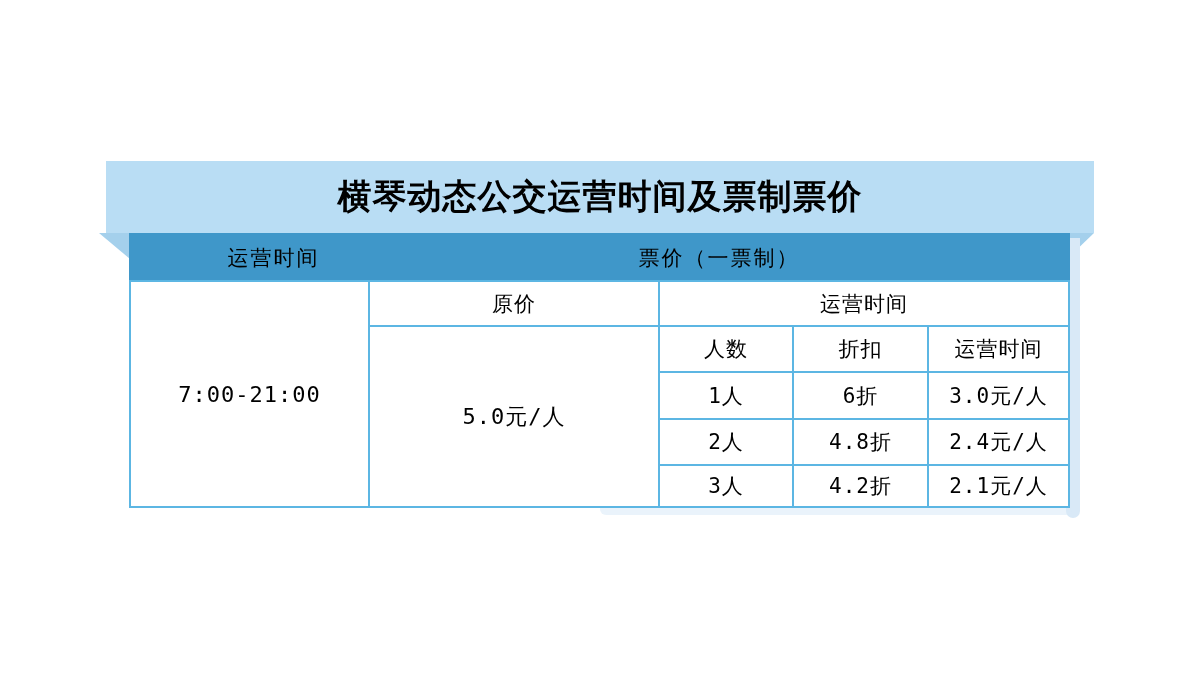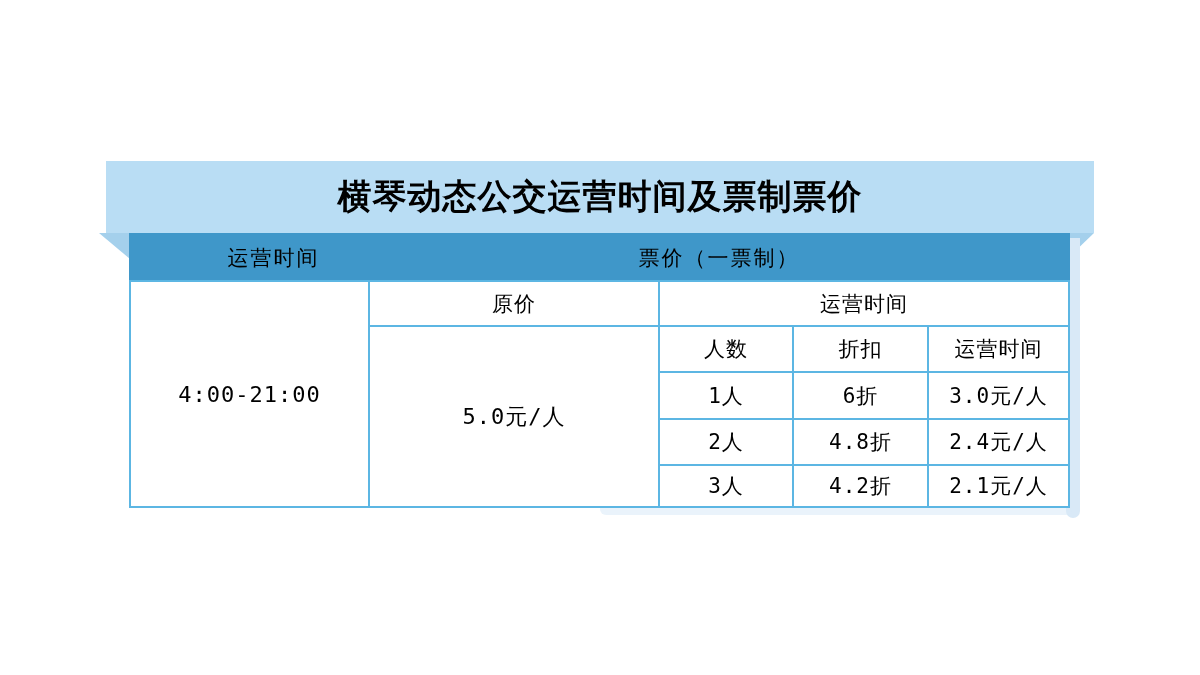--- a/index.html
+++ b/index.html
@@ -97,21 +97,21 @@
       <col style="width:134px">
       <col style="width:135px">
       <col style="width:141px">
     </colgroup>
     <tbody>
       <tr class="head-row r1">
         <td class="sep">运营时间</td>
         <td colspan="4">票价（一票制）</td>
       </tr>
       <tr class="r2">
-        <td rowspan="5" class="big">4:00-21:00</td>
+        <td rowspan="5" class="big">7:00-21:00</td>
         <td>原价</td>
         <td colspan="3">运营时间</td>
       </tr>
       <tr class="r3">
         <td rowspan="4" class="big">5.0元/人</td>
         <td>人数</td>
         <td>折扣</td>
         <td>运营时间</td>
       </tr>
       <tr class="r4">

